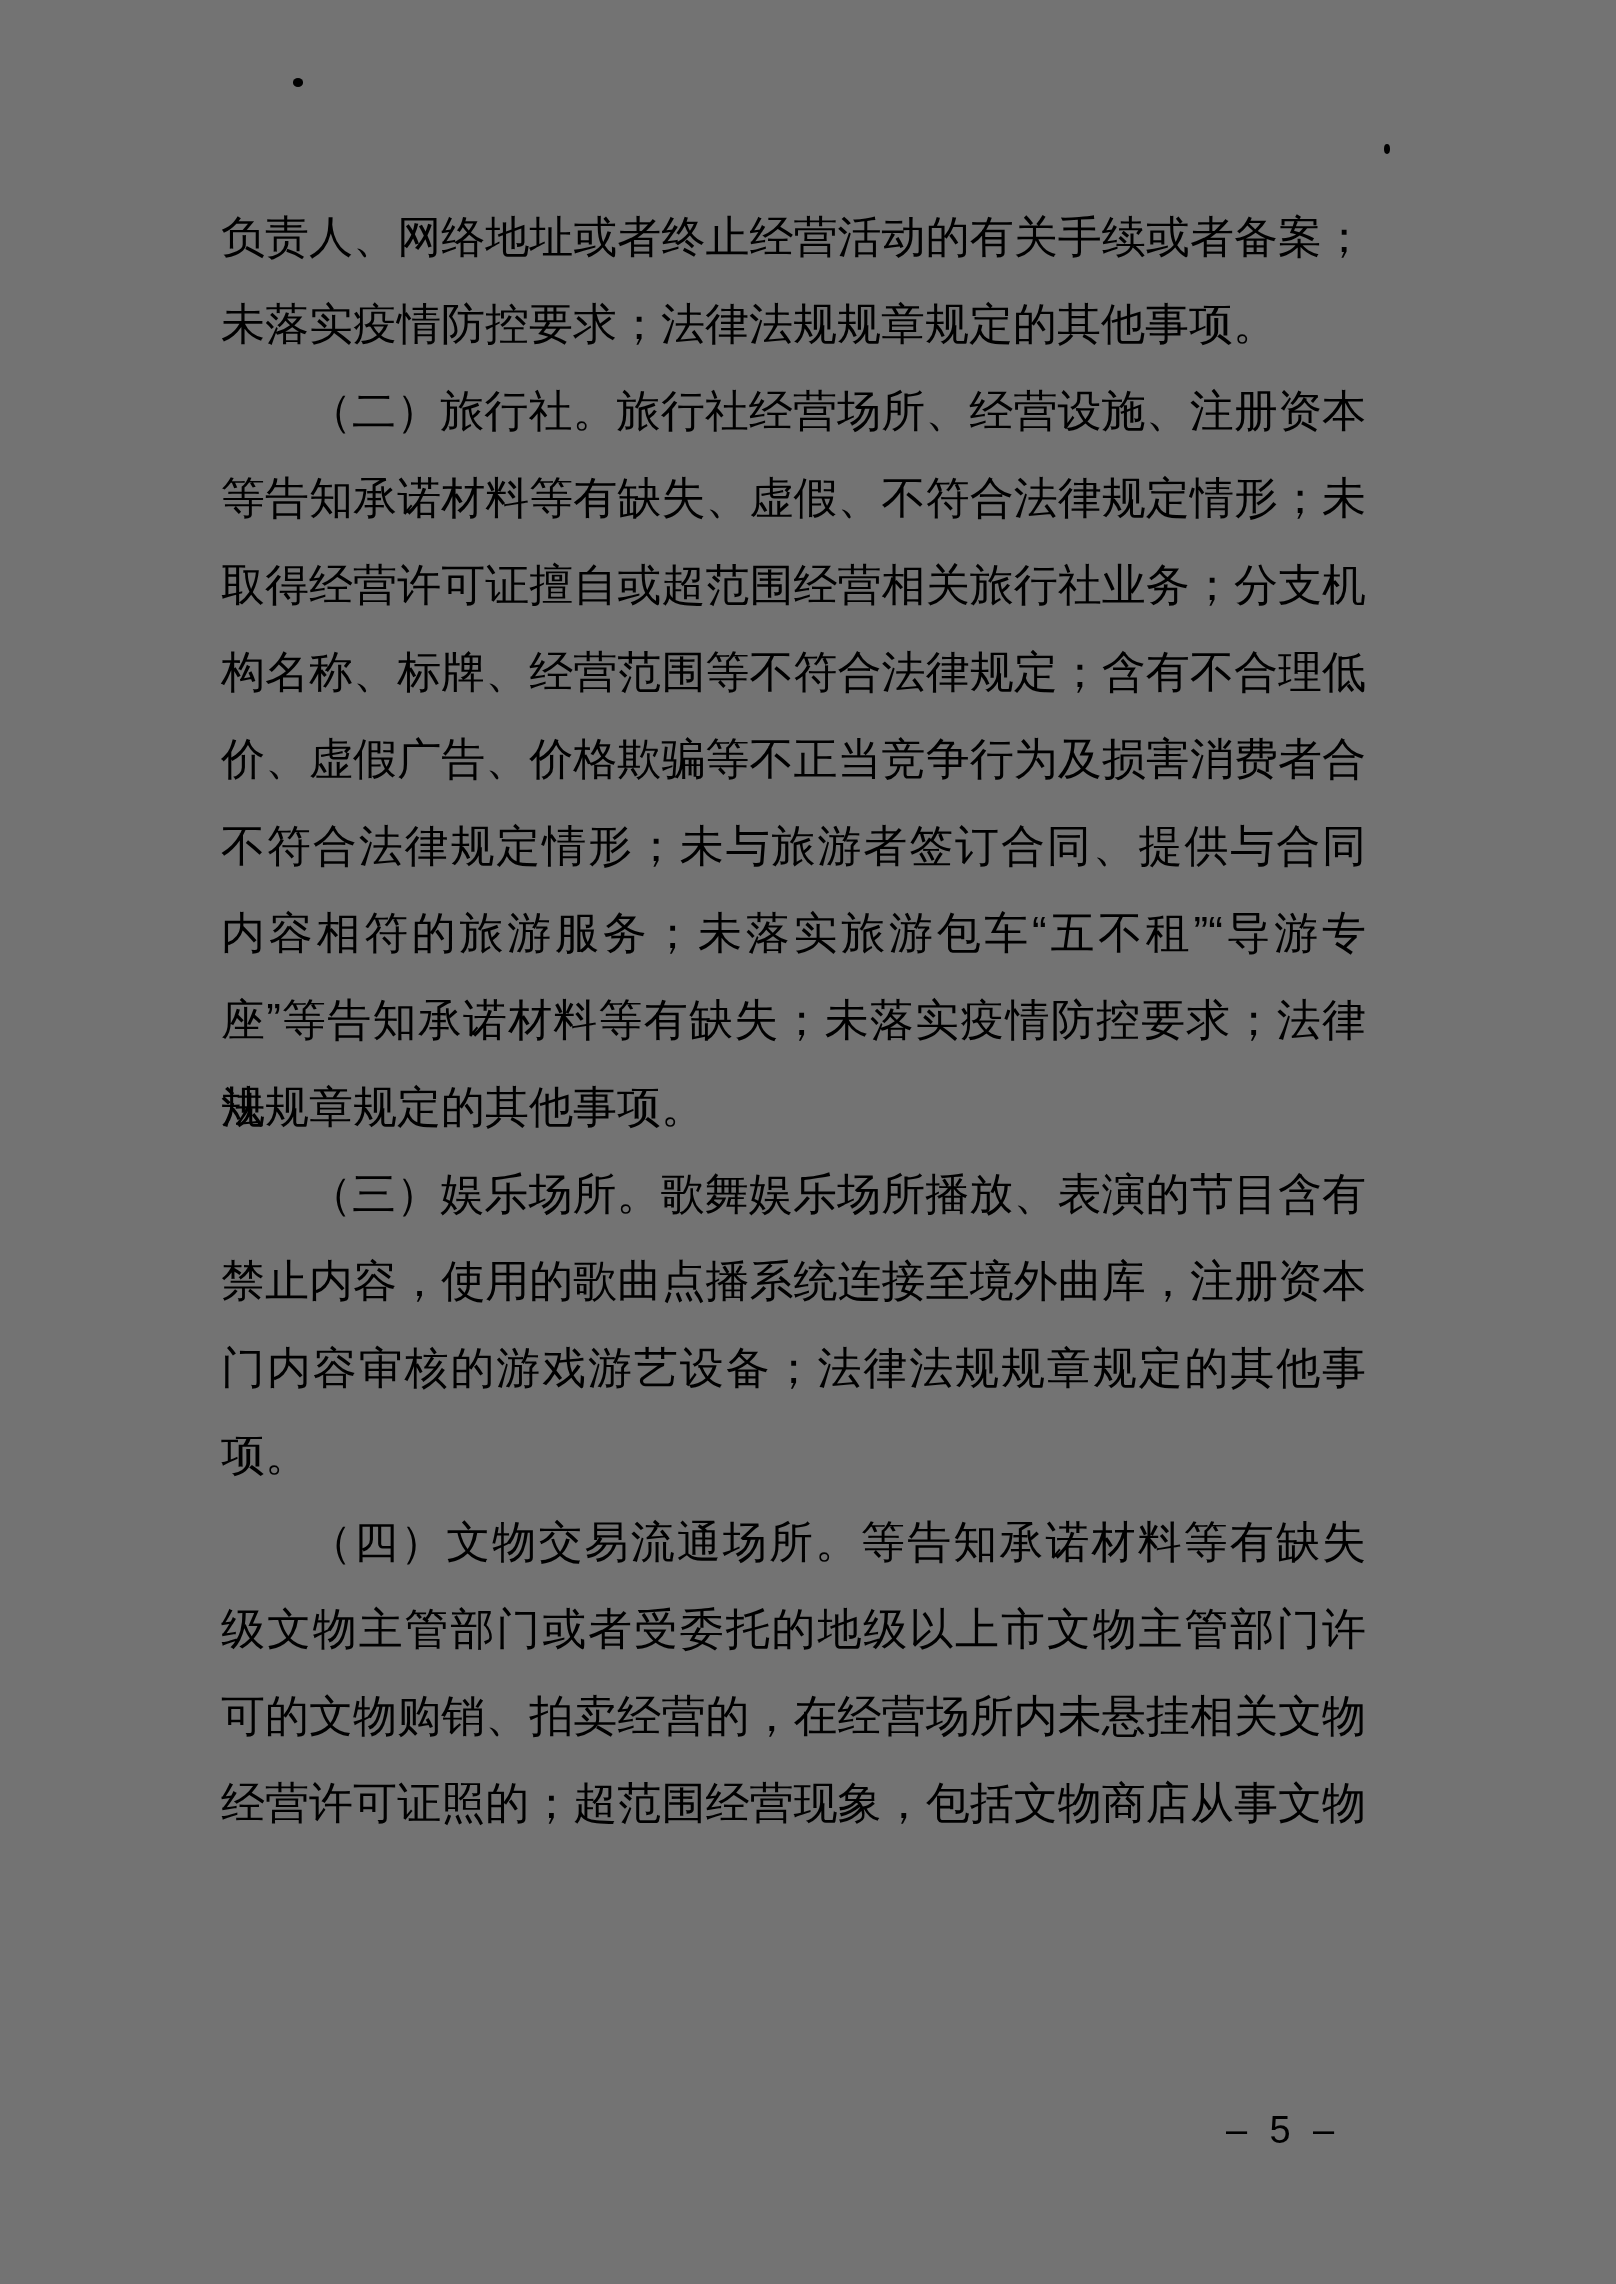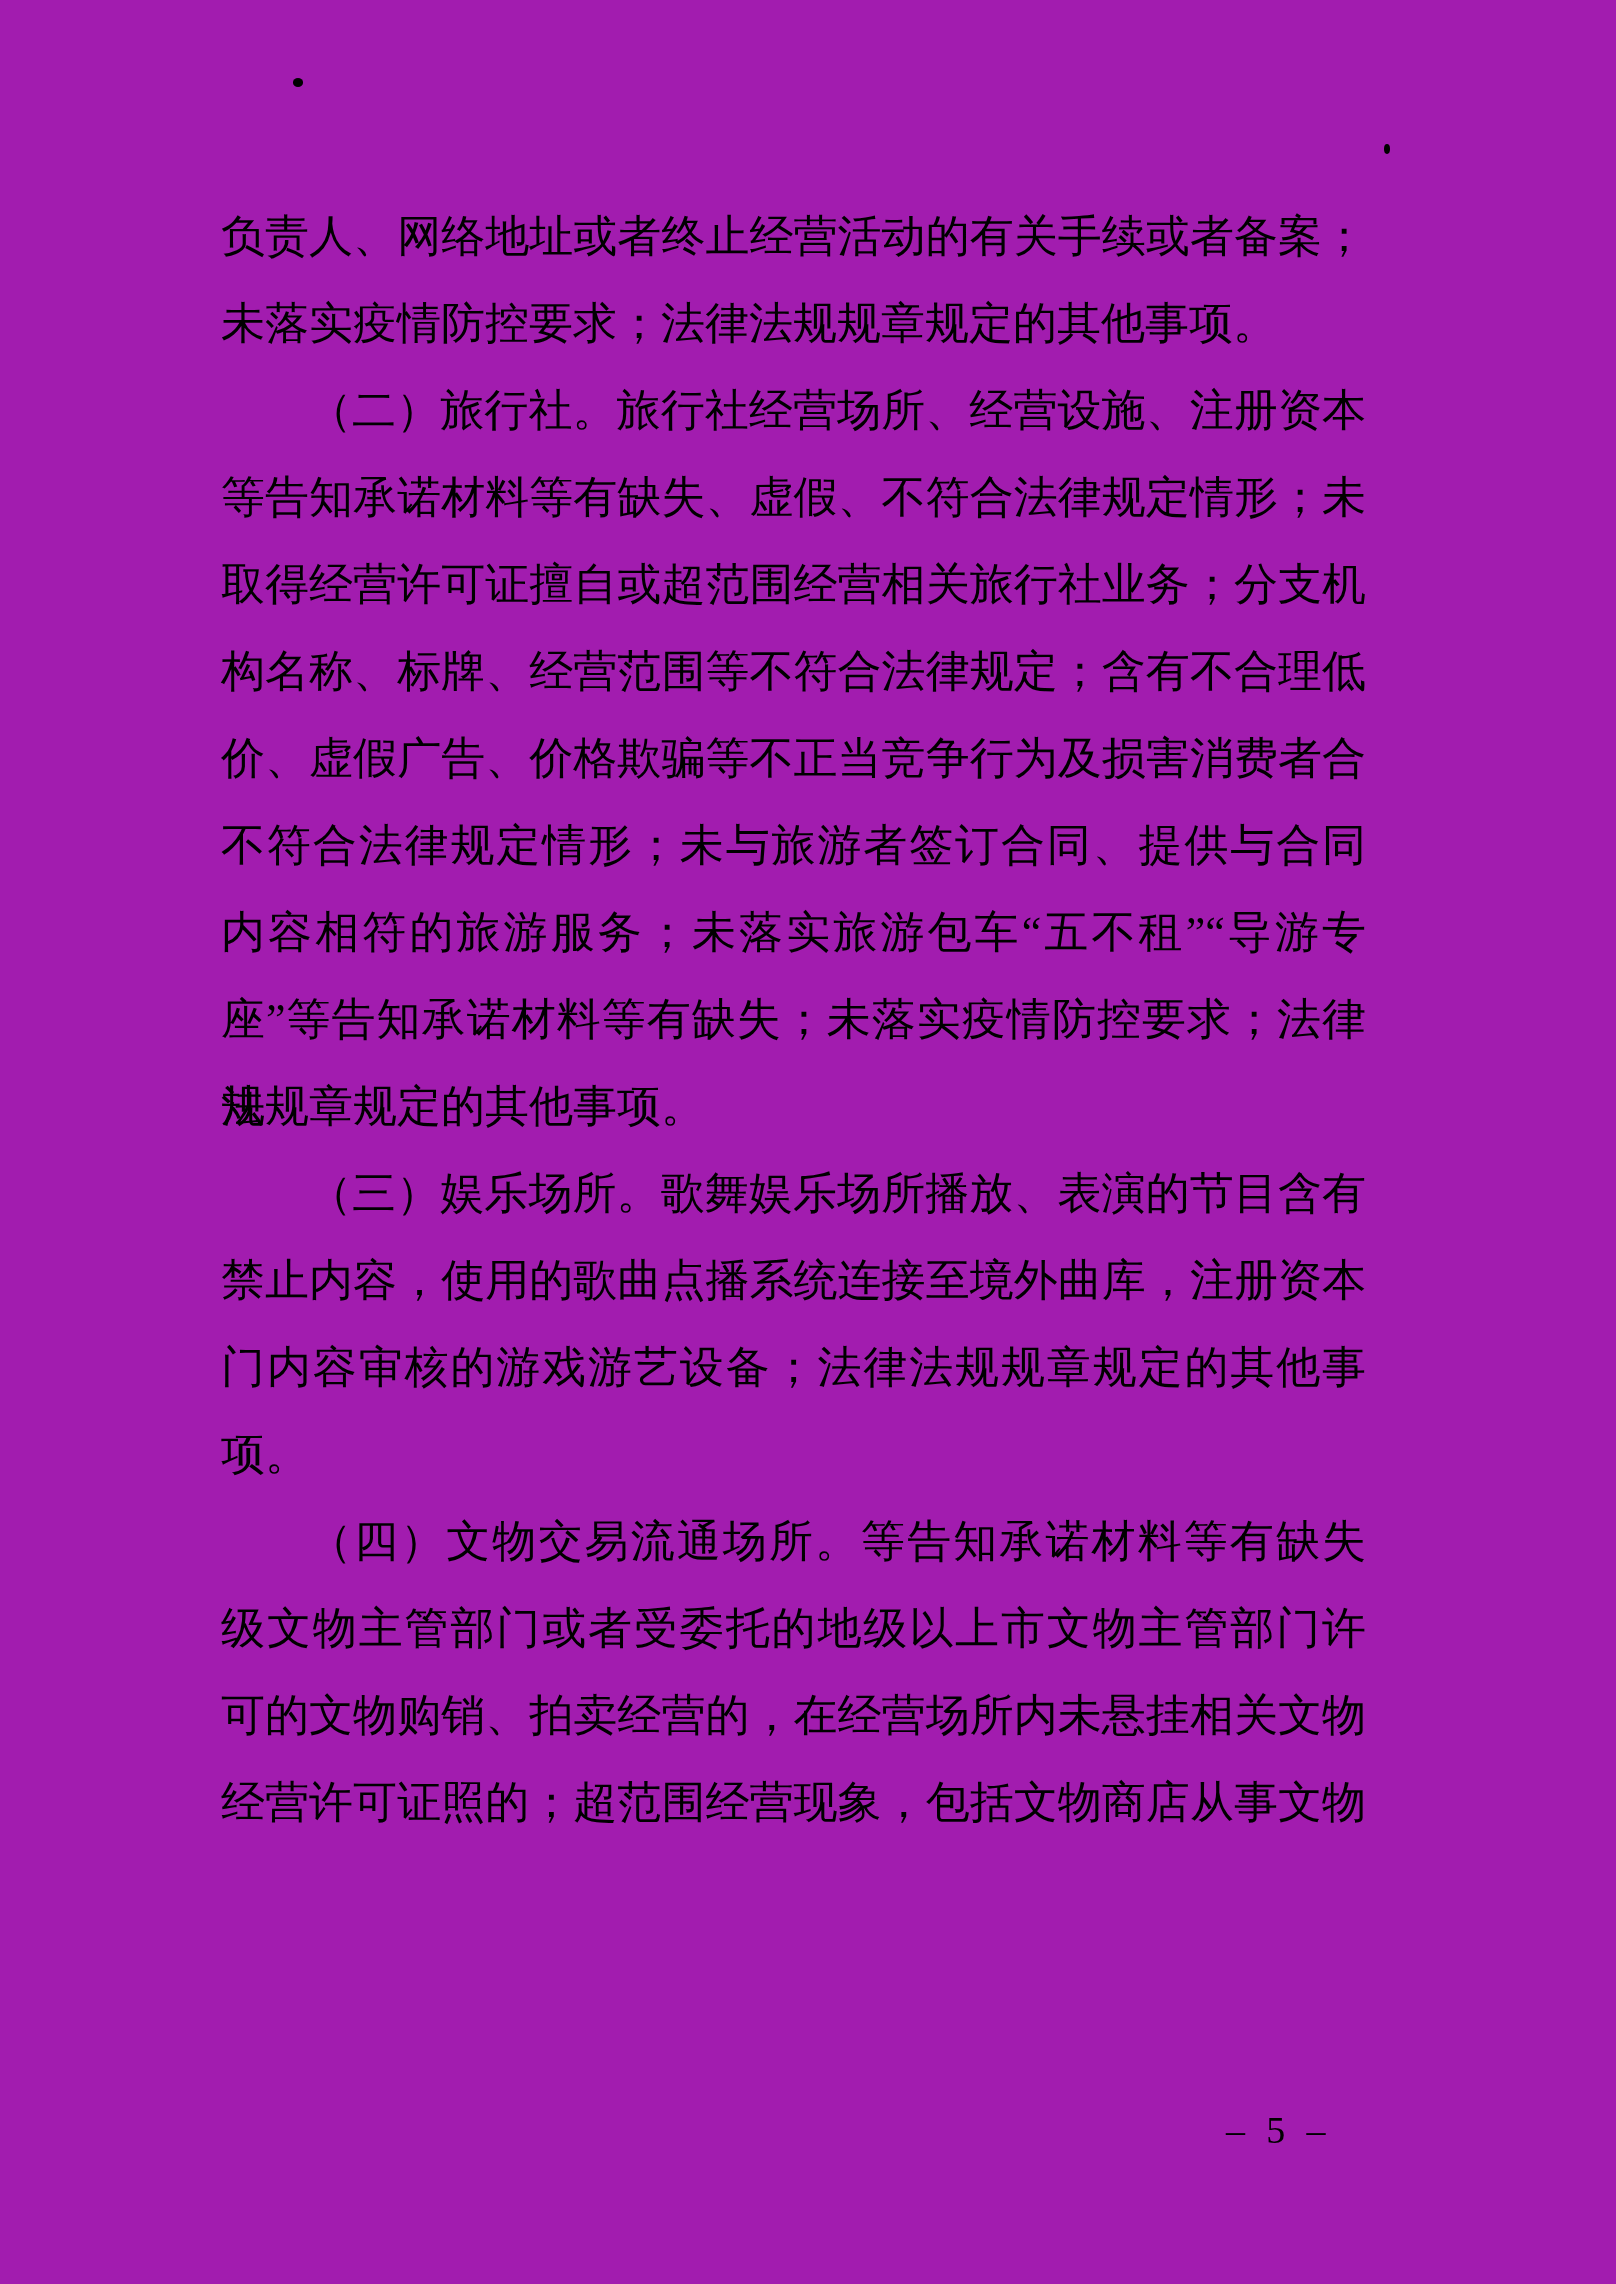--- a/index.html
+++ b/index.html
@@ -4,23 +4,23 @@
 <style>
   html, body {
     margin: 0;
     padding: 0;
     background: #888;
   }
   .page {
     position: relative;
     width: 1616px;
     height: 2284px;
-    background: #a21caf;
+    background: #737373;
     overflow: hidden;
-    font-family: Liberation Serif, serif;
+    font-family: Liberation Sans, sans-serif;
     color: #000000;
   }
   .text-block {
     position: absolute;
     left: 221px;
     top: 193px;
     width: 1145px;
   }
   .line {
     height: 87px;

